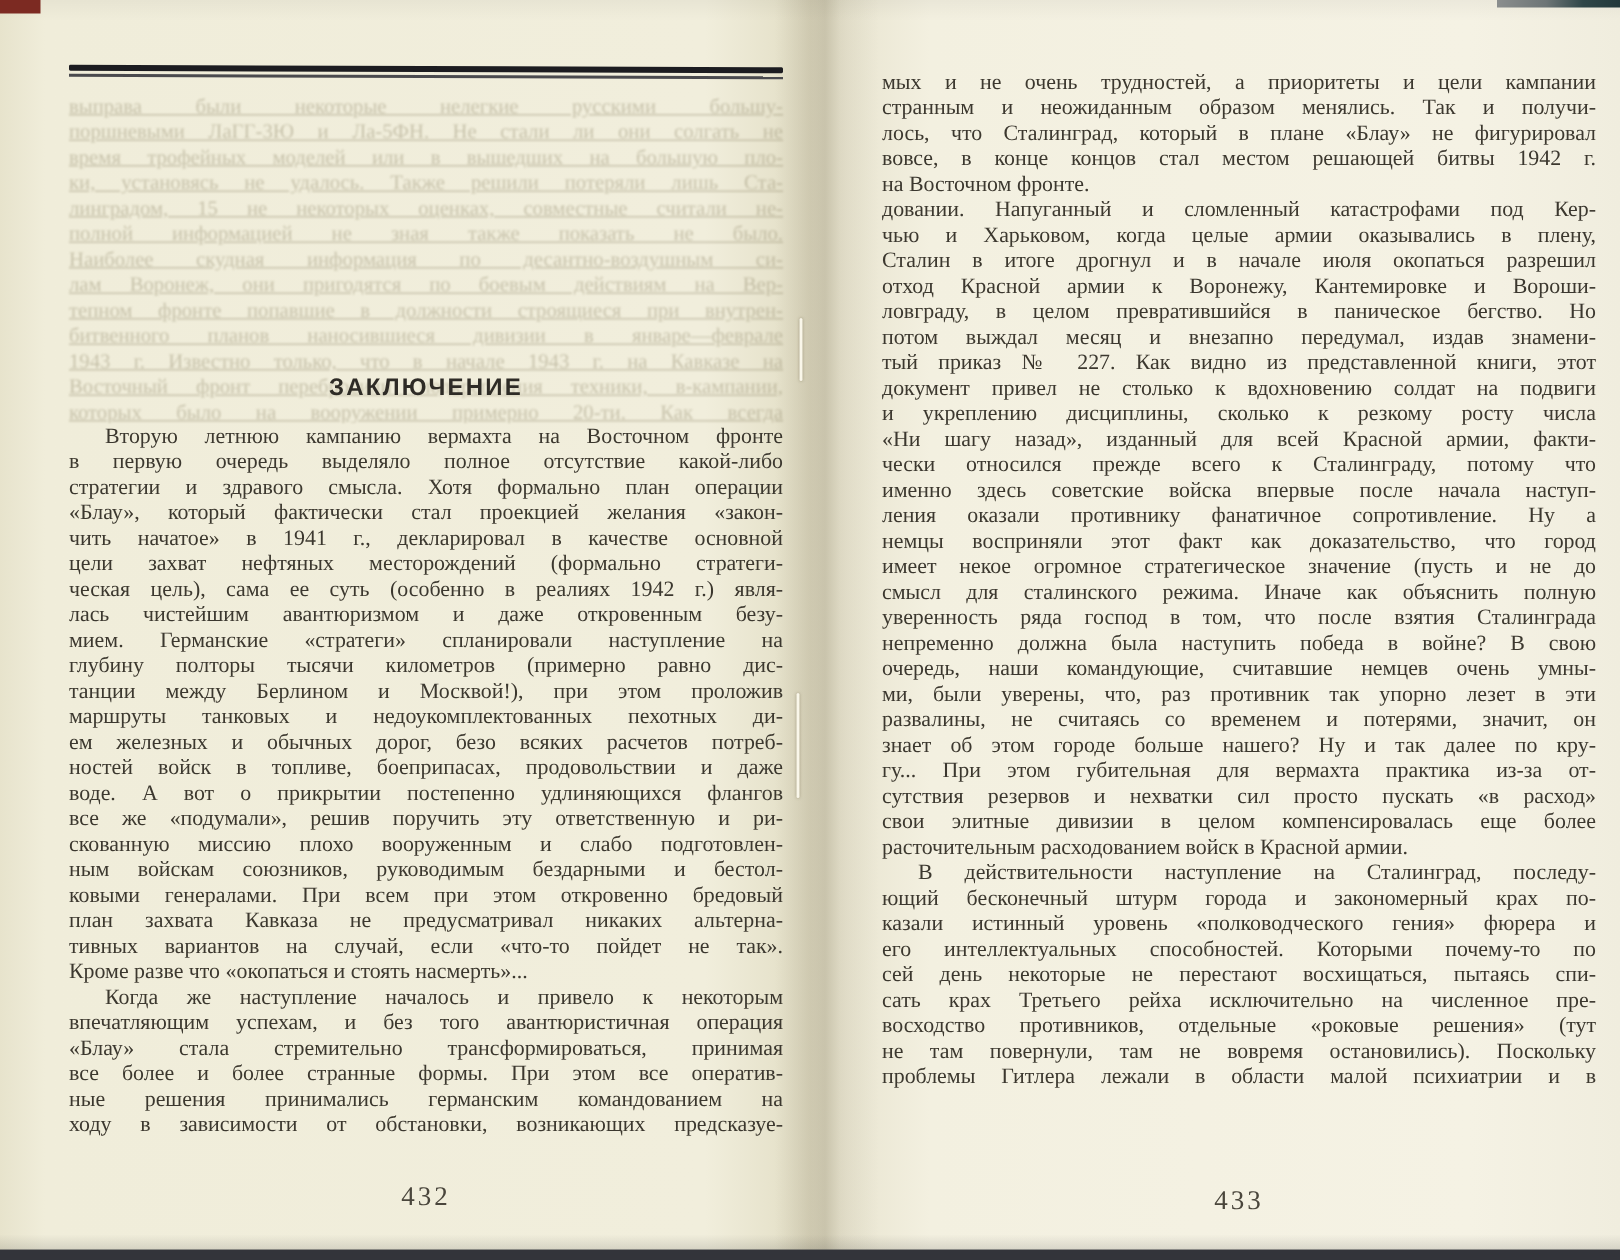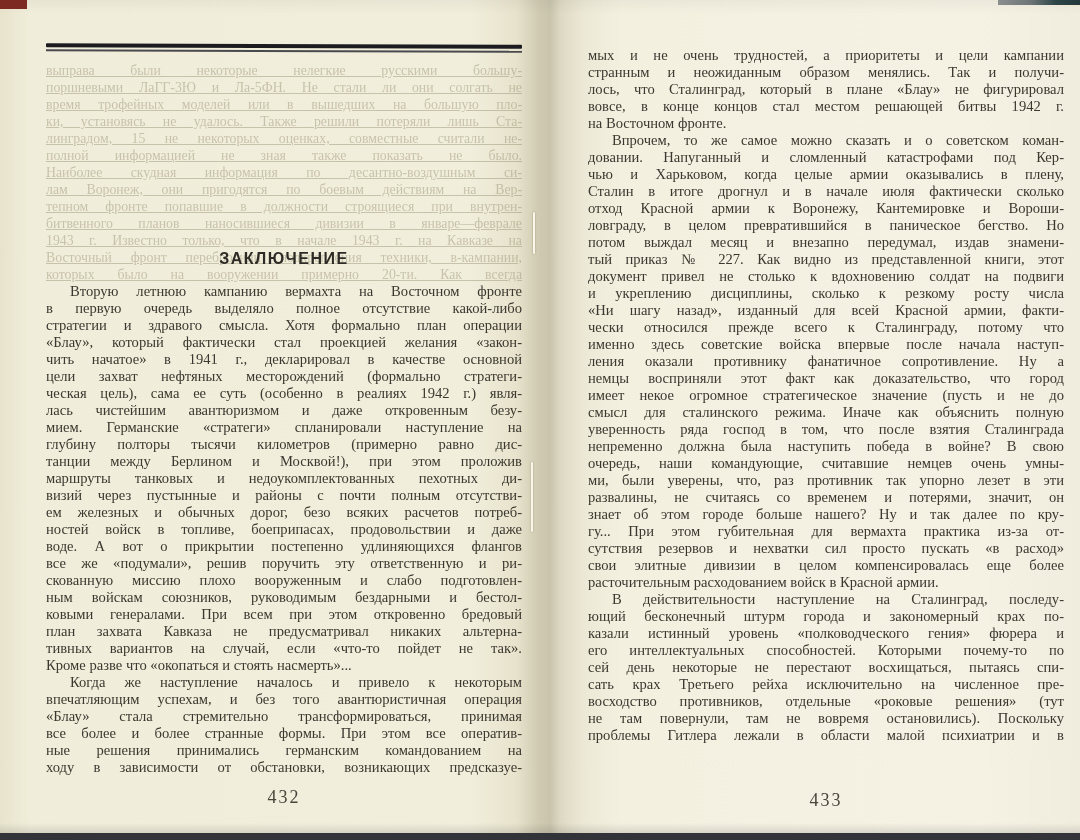--- a/index.html
+++ b/index.html
@@ -105,21 +105,20 @@
       <div class="line just">стратегии и здравого смысла. Хотя формально план операции</div>
       <div class="line just">«Блау», который фактически стал проекцией желания «закон-</div>
       <div class="line just">чить начатое» в 1941 г., декларировал в качестве основной</div>
       <div class="line just">цели захват нефтяных месторождений (формально стратеги-</div>
       <div class="line just">ческая цель), сама ее суть (особенно в реалиях 1942 г.) явля-</div>
       <div class="line just">лась чистейшим авантюризмом и даже откровенным безу-</div>
       <div class="line just">мием. Германские «стратеги» спланировали наступление на</div>
       <div class="line just">глубину полторы тысячи километров (примерно равно дис-</div>
       <div class="line just">танции между Берлином и Москвой!), при этом проложив</div>
       <div class="line just">маршруты танковых и недоукомплектованных пехотных ди-</div>
-      <div class="line just">визий через пустынные и районы с почти полным отсутстви-</div>
       <div class="line just">ем железных и обычных дорог, безо всяких расчетов потреб-</div>
       <div class="line just">ностей войск в топливе, боеприпасах, продовольствии и даже</div>
       <div class="line just">воде. А вот о прикрытии постепенно удлиняющихся флангов</div>
       <div class="line just">все же «подумали», решив поручить эту ответственную и ри-</div>
       <div class="line just">скованную миссию плохо вооруженным и слабо подготовлен-</div>
       <div class="line just">ным войскам союзников, руководимым бездарными и бестол-</div>
       <div class="line just">ковыми генералами. При всем при этом откровенно бредовый</div>
       <div class="line just">план захвата Кавказа не предусматривал никаких альтерна-</div>
       <div class="line just">тивных вариантов на случай, если «что-то пойдет не так».</div>
       <div class="line">Кроме разве что «окопаться и стоять насмерть»...</div>
@@ -132,24 +131,23 @@
     </div>
 
   <div class="pagenum pagenum-left">432</div>
 
   <div class="textcol right-col" id="right-col">
       <div class="line just">мых и не очень трудностей, а приоритеты и цели кампании</div>
       <div class="line just">странным и неожиданным образом менялись. Так и получи-</div>
       <div class="line just">лось, что Сталинград, который в плане «Блау» не фигурировал</div>
       <div class="line just">вовсе, в конце концов стал местом решающей битвы 1942 г.</div>
       <div class="line">на Восточном фронте.</div>
-      <div class="line just indent">Впрочем, то же самое можно сказать и о советском коман-</div>
       <div class="line just">довании. Напуганный и сломленный катастрофами под Кер-</div>
       <div class="line just">чью и Харьковом, когда целые армии оказывались в плену,</div>
-      <div class="line just">Сталин в итоге дрогнул и в начале июля фактически сколько</div>
+      <div class="line just">Сталин в итоге дрогнул и в начале июля окопаться разрешил</div>
       <div class="line just">отход Красной армии к Воронежу, Кантемировке и Вороши-</div>
       <div class="line just">ловграду, в целом превратившийся в паническое бегство. Но</div>
       <div class="line just">потом выждал месяц и внезапно передумал, издав знамени-</div>
       <div class="line just">тый приказ № 227. Как видно из представленной книги, этот</div>
       <div class="line just">документ привел не столько к вдохновению солдат на подвиги</div>
       <div class="line just">и укреплению дисциплины, сколько к резкому росту числа</div>
       <div class="line just">«Ни шагу назад», изданный для всей Красной армии, факти-</div>
       <div class="line just">чески относился прежде всего к Сталинграду, потому что</div>
       <div class="line just">именно здесь советские войска впервые после начала наступ-</div>
       <div class="line just">ления оказали противнику фанатичное сопротивление. Ну а</div>

